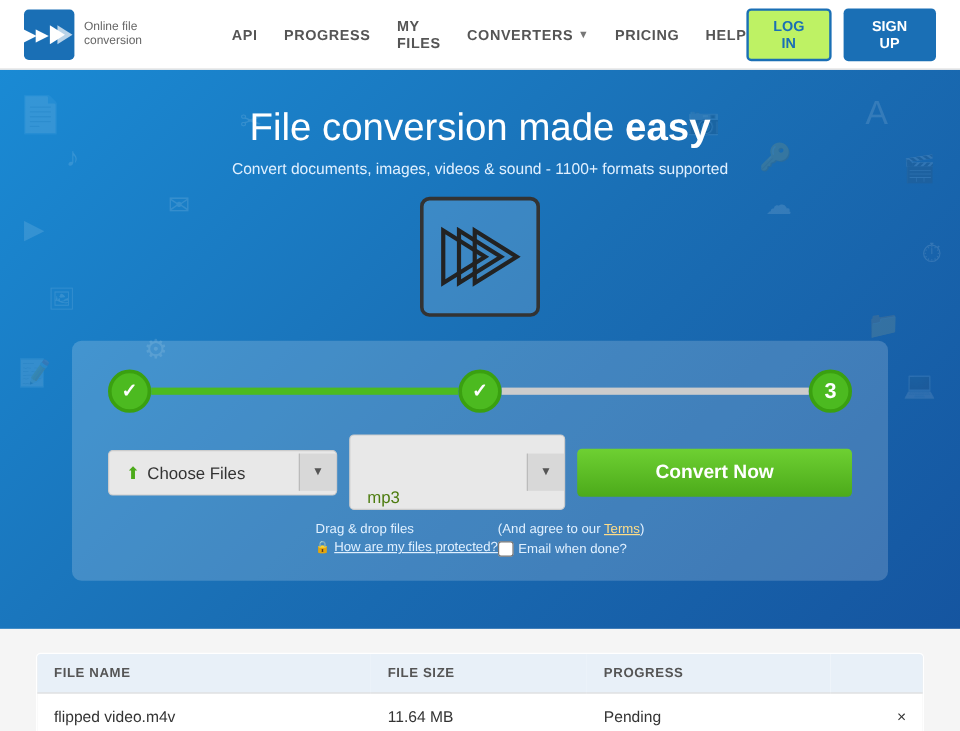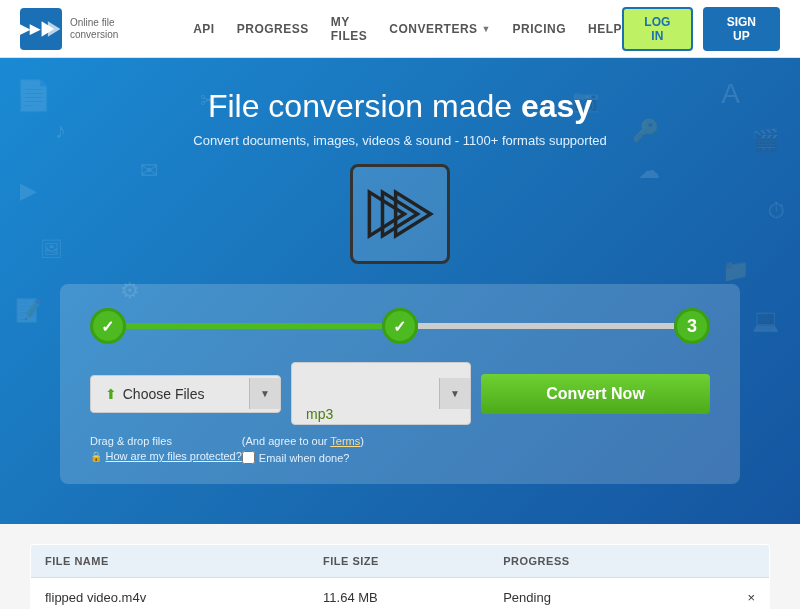--- a/index.html
+++ b/index.html
@@ -240,21 +240,21 @@
       font-weight: bold;
       border: none;
       border-radius: 4px;
       cursor: pointer;
       text-align: center;
     }
 
     .helper-row {
       display: flex;
       align-items: flex-start;
-      justify-content: flex-start;
+      justify-content: center;
     }
     .helper-left {
       font-size: 11px;
       color: #e0f0ff;
     }
     .helper-left a { color: #e0f0ff; }
     .helper-right {
       font-size: 11px;
       color: #e0f0ff;
       text-align: right;

